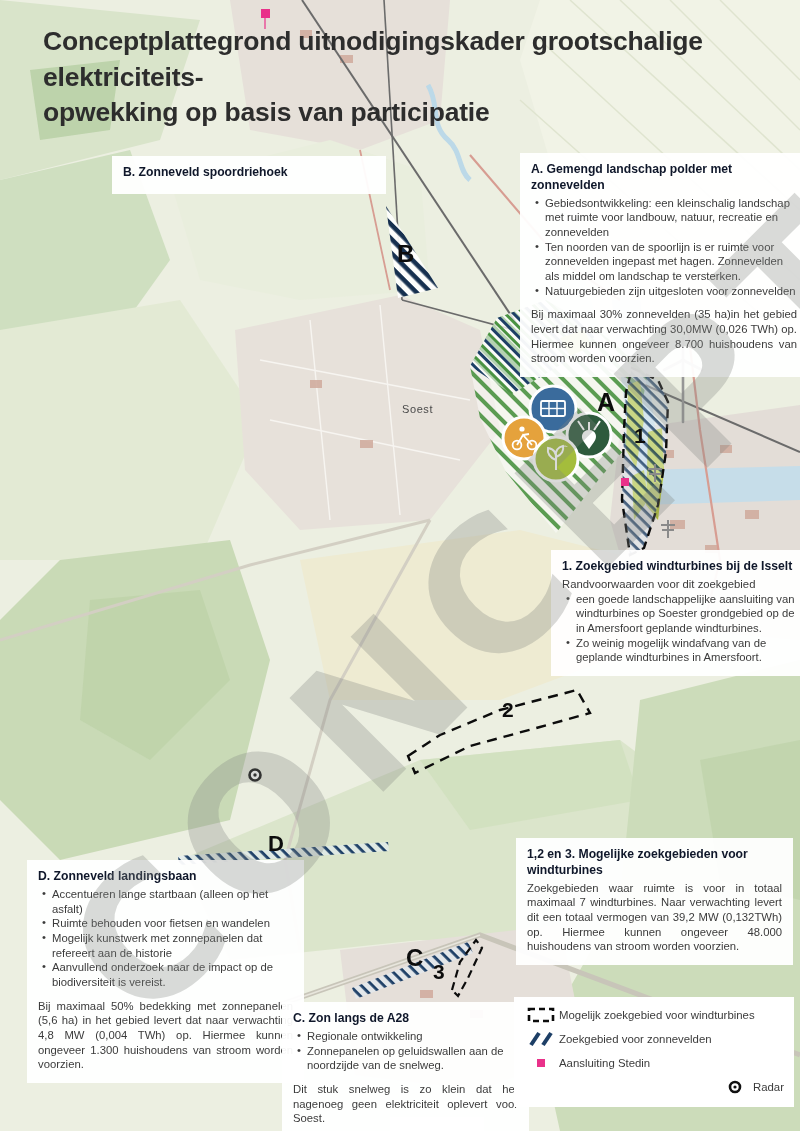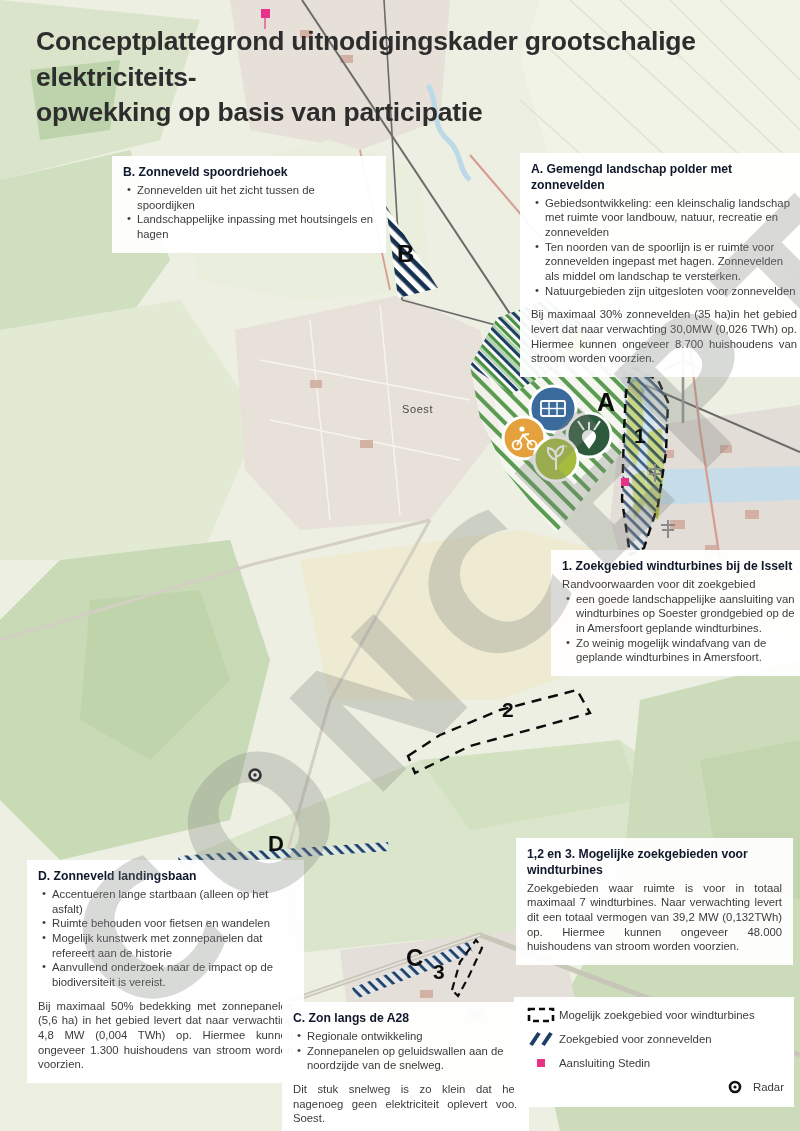--- a/index.html
+++ b/index.html
@@ -1,20 +1,20 @@
 <!DOCTYPE html>
 <html><head>
 <meta charset="utf-8">
 <style>
   html,body { margin:0; padding:0; }
   body { font-family:"Liberation Sans", sans-serif; }
   #page { position:relative; width:800px; height:1131px; overflow:hidden; background:#ecefe1; }
   #page svg.layer { position:absolute; left:0; top:0; }
 
-  .title { position:absolute; left:36px; top:24px; width:730px; z-index:26;
+  .title { position:absolute; left:43px; top:24px; width:730px; z-index:26;
            font-size:26.5px; line-height:1.34; color:#2d2d2d; font-weight:600; letter-spacing:-0.2px; }
 
   .watermark { position:absolute; left:-40px; top:540px; width:960px; z-index:30;
                text-align:center; transform:rotate(-45deg);
                font-family:"DejaVu Sans", sans-serif; font-weight:700; font-size:182px;
                letter-spacing:16px; color:rgba(128,134,128,0.30); pointer-events:none; }
 
   .box { position:absolute; background:rgba(255,255,255,0.95); z-index:10;
          padding:9px 11px 11px; color:#3b3b3b; font-size:11.3px; line-height:1.3; }
   .box h3 { font-size:12.2px; margin:0 0 2px; color:#0f172a; font-weight:700; }
@@ -212,24 +212,20 @@
   <div class="zl" style="left:502px; top:698px; font-size:21px;">2</div>
   <div class="zl" style="left:433px; top:960px; font-size:21px;">3</div>
 
   <div class="title">
     <div>Conceptplattegrond uitnodigingskader grootschalige elektriciteits-</div>
     <div>opwekking op basis van participatie</div>
   </div>
 
   <div class="box" style="left:112px; top:156px; width:252px;">
     <h3>B. Zonneveld spoordriehoek</h3>
-    <ul>
-      <li>Zonnevelden uit het zicht tussen de spoordijken</li>
-      <li>Landschappelijke inpassing met houtsingels en hagen</li>
-    </ul>
   </div>
 
   <div class="box" style="left:520px; top:153px; width:266px;">
     <h3>A. Gemengd landschap polder met zonnevelden</h3>
     <ul>
       <li>Gebiedsontwikkeling: een kleinschalig landschap met ruimte voor landbouw, natuur, recreatie en zonnevelden</li>
       <li>Ten noorden van de spoorlijn is er ruimte voor zonnevelden ingepast met hagen. Zonnevelden als middel om landschap te versterken.</li>
       <li>Natuurgebieden zijn uitgesloten voor zonnevelden</li>
     </ul>
     <p>Bij maximaal 30% zonnevelden (35 ha)in het gebied levert dat naar verwachting 30,0MW (0,026 TWh) op. Hiermee kunnen ongeveer 8.700 huishoudens van stroom worden voorzien.</p>

